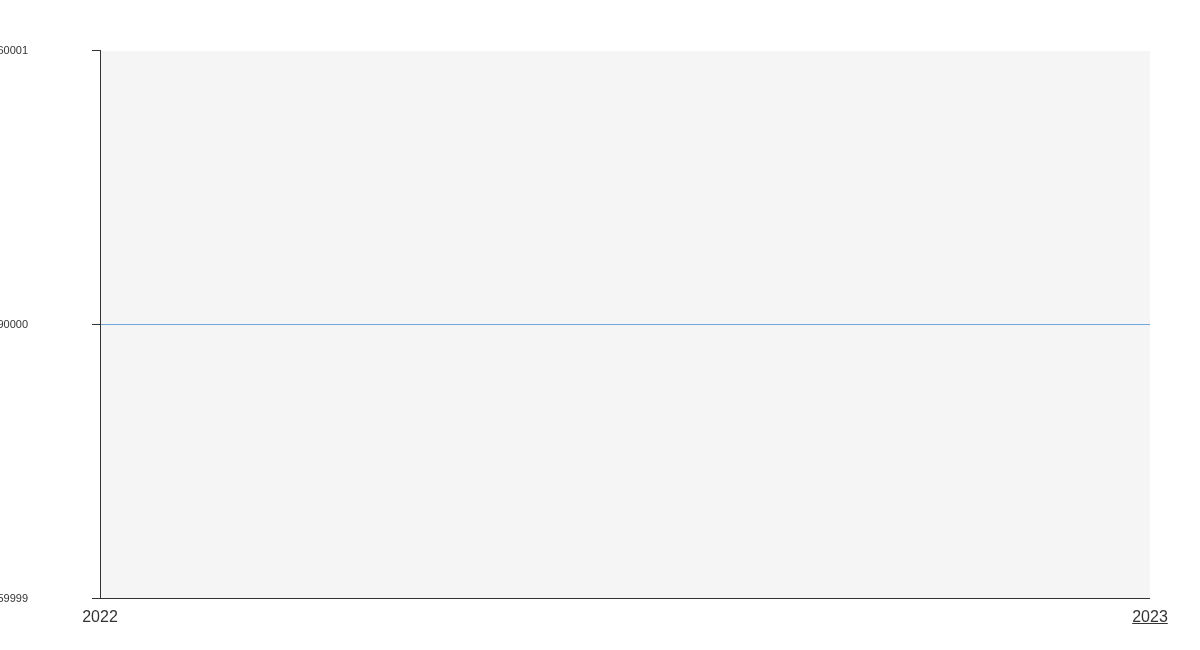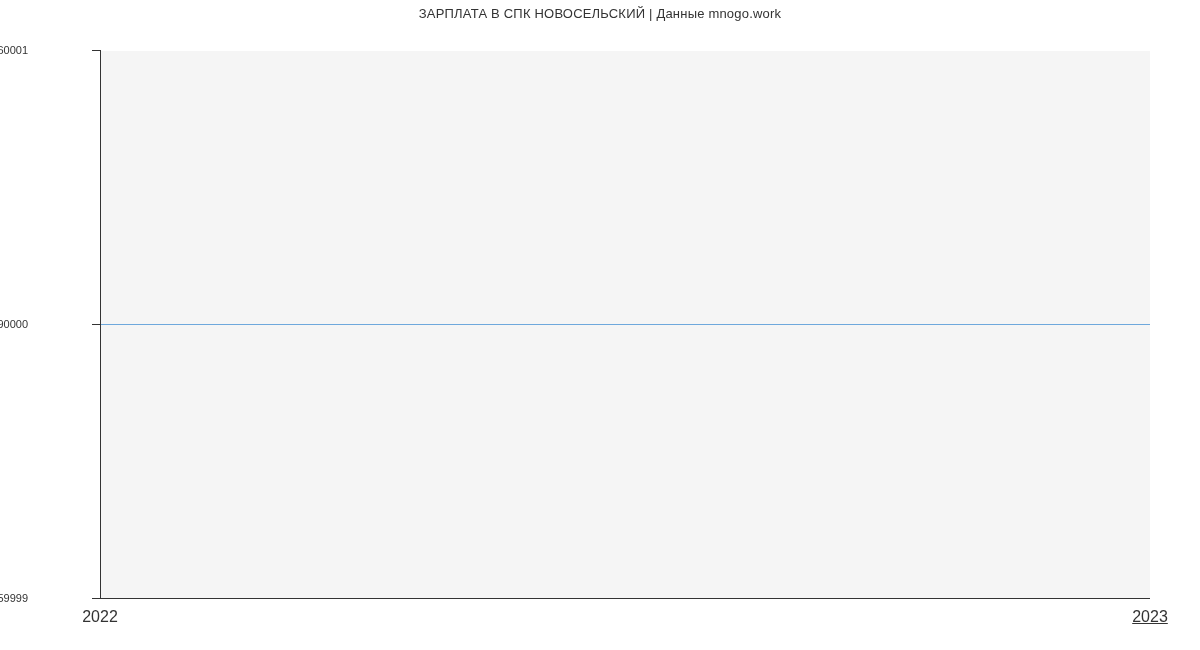--- a/index.html
+++ b/index.html
@@ -82,21 +82,20 @@
     width: 1050px;
     height: 0;
     border-top: 1.5px solid #6ea8dc;
   }
 </style>
 </head>
 <body>
 
 <div class="chart-wrap">
 
-  <div class="title">ЗАРПЛАТА В СПК НОВОСЕЛЬСКИЙ | Данные mnogo.work</div>
 
   <div class="plot-area"></div>
 
   <div class="data-line" style="top:324px;"></div>
 
   <div class="axis-left"></div>
   <div class="axis-bottom"></div>
 
   <div class="ytick" style="top:50px;"></div>
   <div class="ytick" style="top:324px;"></div>

